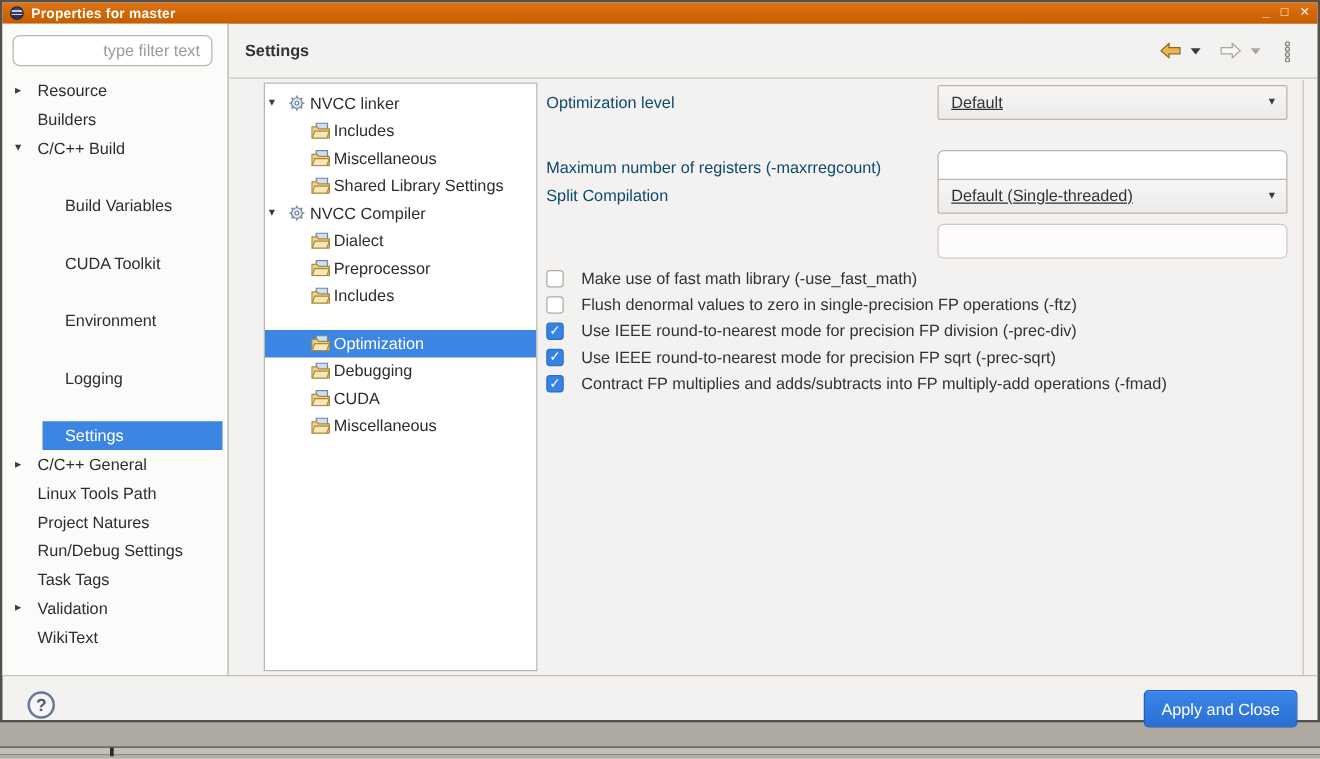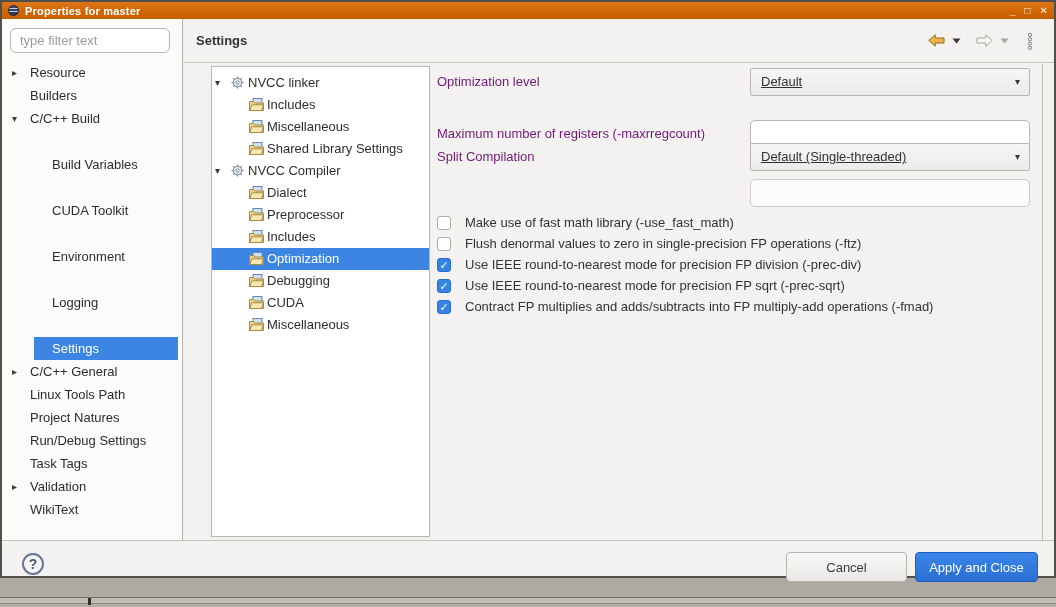--- a/index.html
+++ b/index.html
@@ -18,21 +18,21 @@
   .title { color:#fff; font-size:11px; font-weight:bold; letter-spacing:.2px; }
   .win-controls { margin-left:auto; display:flex; align-items:center; gap:9px;
                   color:#fdf3e7; font-size:10px; font-weight:bold; }
   .win-controls span { cursor:default; line-height:10px; }
 
   
   .sidebar { position:absolute; left:0; top:17px; width:181px; height:521px;
              background:#fbfbfa; border-right:1px solid #b3b0ab; }
   .filter { display:block; margin:9px 0 0 8px; width:160px; height:25px; border:1px solid #b9b5b0;
             border-radius:6px; background:#fff; padding:0 9px; font-size:13px; color:#444;
-            font-family:inherit; outline:none; }
+            font-family:inherit; outline:none;text-align:right; }
   .filter::placeholder { color:#9b9b9b; }
   .side-tree { margin-top:6px; padding-top:2px; }
   .srow { position:relative; height:23px; line-height:23px; font-size:13px; color:#2d2d2d;
           padding-left:28px; white-space:nowrap; cursor:default; }
   .srow.lvl1 { padding-left:50px;margin-top:23px; }
   .srow .tw { position:absolute; left:10px; top:0; font-size:10px; color:#3c3c3c; }
   .srow.selected::before { content:""; position:absolute; left:32px; right:4px; top:0; bottom:0;
                            background:#3d85e2; }
   .srow.selected .slabel { position:relative; color:#fff; }
   .slabel { position:relative; }
@@ -44,29 +44,29 @@
   .toolbar { margin-left:auto; margin-right:20px; display:flex; align-items:center; gap:7px; }
   .tool-btn { display:flex; align-items:center; cursor:default; }
 
   
   .tool-panel { position:absolute; left:209px; top:64px; width:219px; height:471px;
                 background:#fff; border:1px solid #b9b6b1; padding-top:5px; overflow:hidden; }
   .trow { position:relative; height:22px; line-height:22px; font-size:13px; color:#2d2d2d;
           white-space:nowrap; cursor:default; }
   .trow.parent { padding-left:36px; }
   .trow.child  { padding-left:55px; }
-  .trow.selected { background:#3d85e2; color:#fff; }
+  .trow.selected { background:#3d85e2; color:#fff;margin-top:16px; }
   .trow .tw { position:absolute; left:3px; top:0; font-size:10px; color:#3c3c3c; }
   .trow .nodeicon { position:absolute; top:4px; }
   .trow.parent .nodeicon { left:19px; }
   .trow.child  .nodeicon { left:37px; }
 
   
   .flabel { position:absolute; left:435px; width:305px; height:28px; line-height:28px;
-            font-size:13px; color:#701a75; white-space:nowrap; }
+            font-size:13px; color:#0c4a6e; white-space:nowrap; }
   .flabel.disabled { color:#a19d97; }
   .fcontrol { position:absolute; left:748px; width:280px; height:28px; }
   .combo { position:relative; height:28px; line-height:26px; border:1px solid #b9b5b0; border-radius:2px;
            background:linear-gradient(180deg,#f7f6f5,#ecebe9); padding:0 24px 0 10px;
            font-size:13px; color:#2e3436; cursor:default;text-decoration:underline; }
   .combo .caret { position:absolute; right:9px; top:0; font-size:10px; color:#3a3a3a; }
   .tinput { width:280px; height:28px; border:1px solid #b9b5b0; border-radius:5px; background:#fff;
             padding:0 8px; font-size:13px; font-family:inherit; color:#2e3436; outline:none; }
   .tinput:disabled { background:#fdfbfc; border-color:#cfccc7; }
   .row1 { top:66px; } .row2 { top:105px;margin-top:13px; } .row3 { top:141px; } .row4 { top:177px; }
@@ -317,21 +317,20 @@
         <span class="cb">✓</span>
         <span class="cblabel">Contract FP multiplies and adds/subtracts into FP multiply-add operations (-fmad)</span>
       </div>
     </div>
 
     <div class="content-right-line"></div>
 
     <div class="footer-sep"></div>
     <div class="footer">
       <div class="help-btn">?</div>
-      <div class="btn btn-cancel">Cancel</div>
       <div class="btn btn-apply">Apply and Close</div>
     </div>
   </div>
 
   <div class="strip">
     <div class="notch"></div>
   </div>
 </div>
 
 </body></html>

